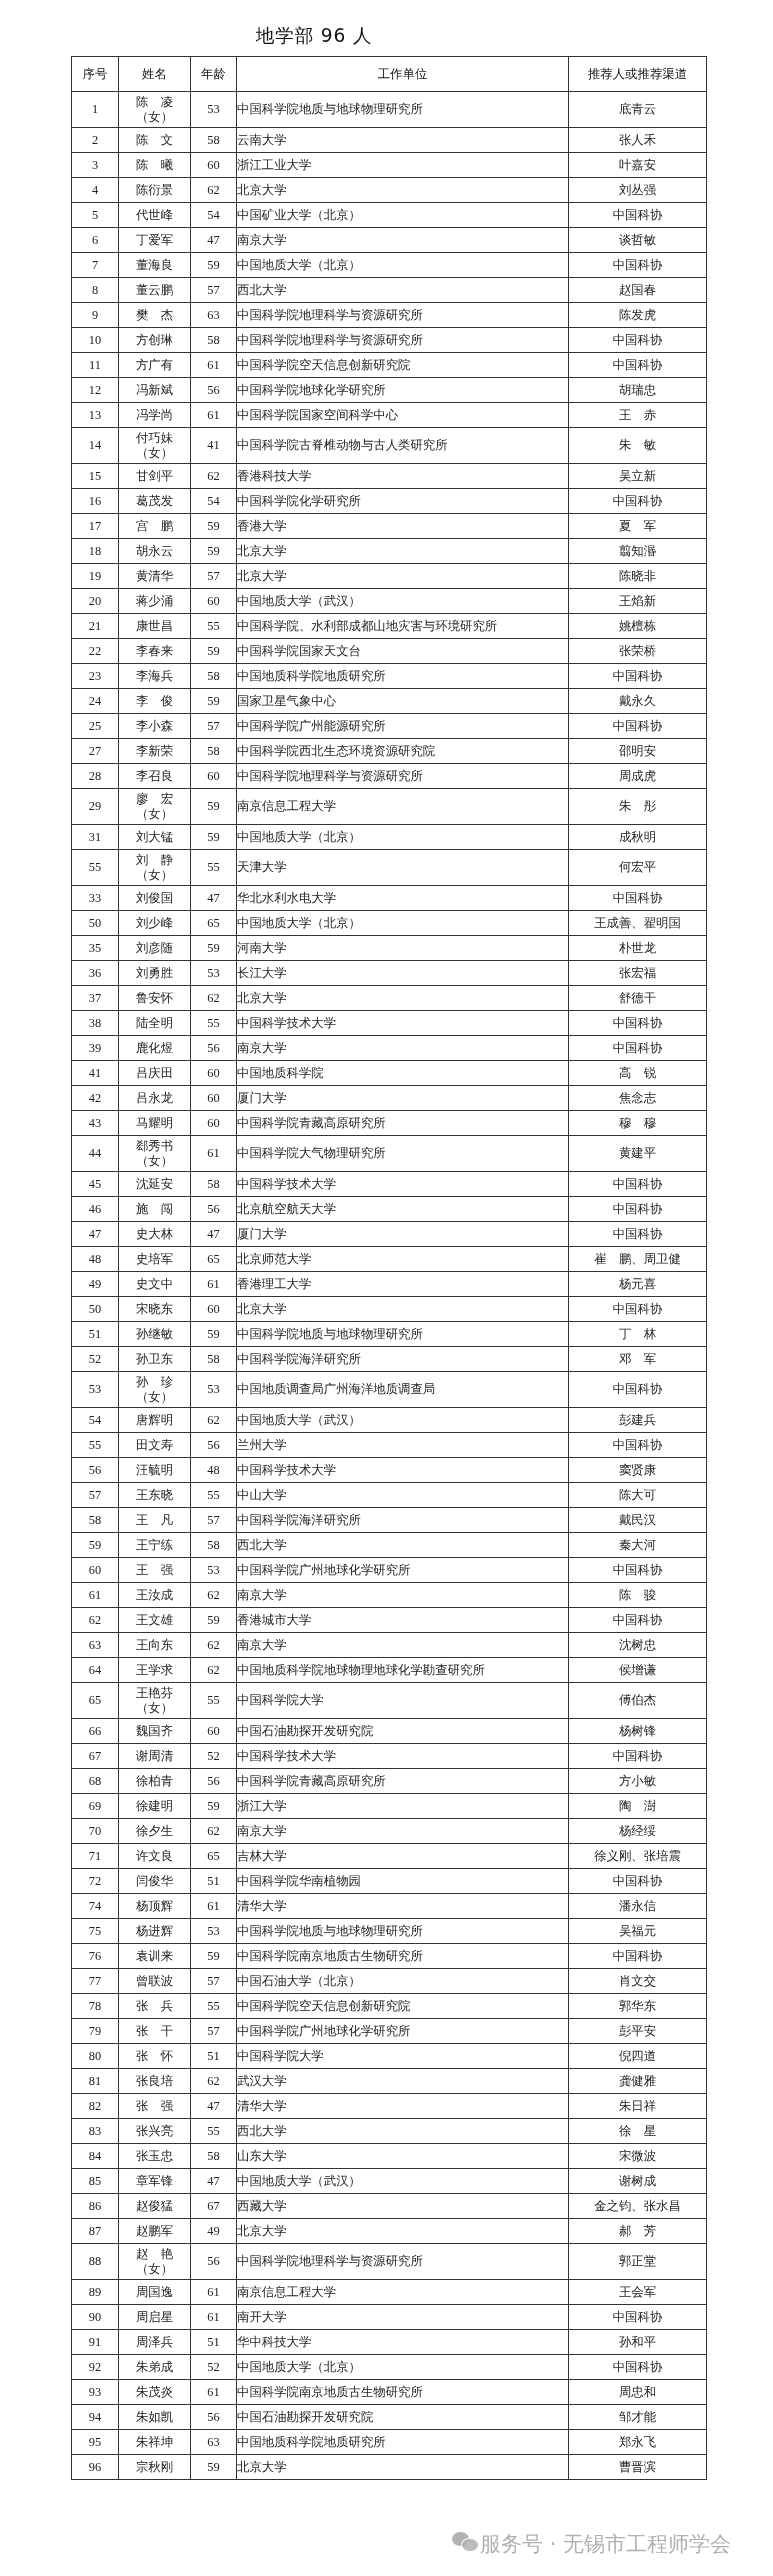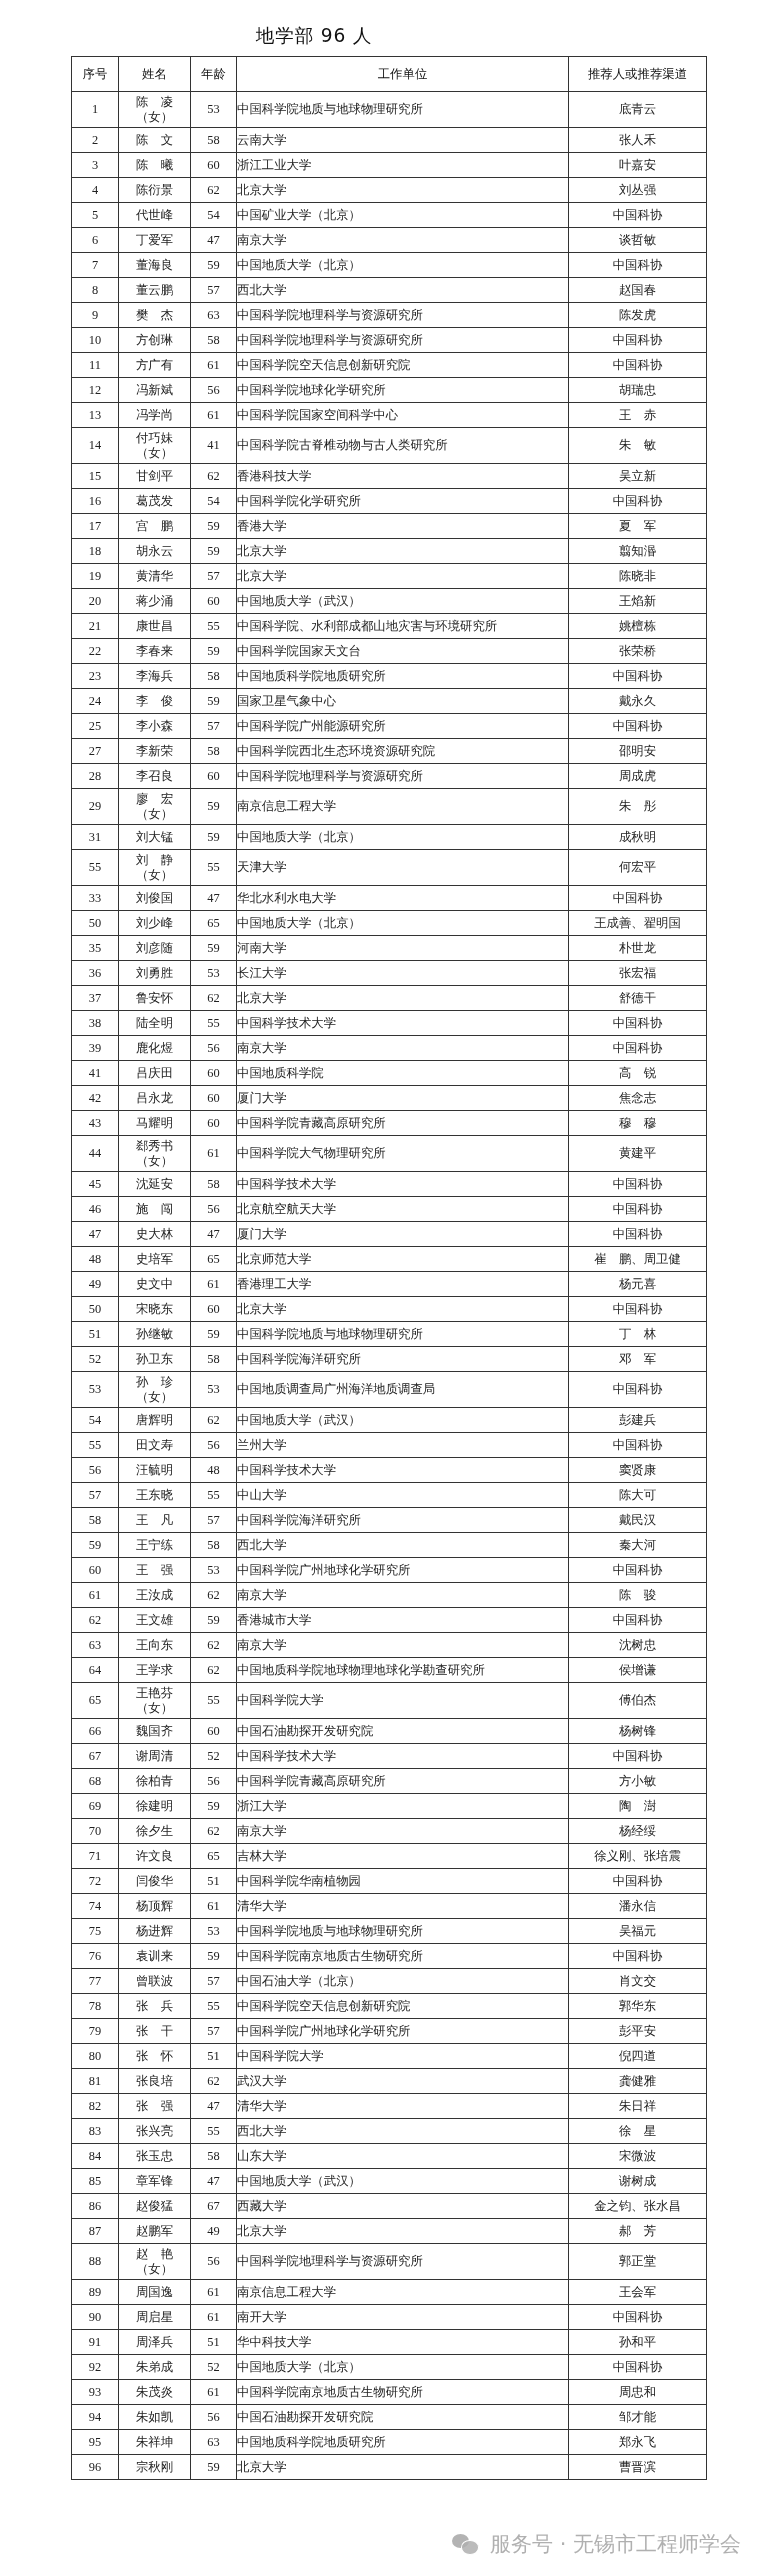--- a/index.html
+++ b/index.html
@@ -31,21 +31,21 @@
     font-family: Liberation Serif, serif; font-size: 12.4px; color: #111;
   }
   table.roster td { height: 24px; line-height: 14.7px; }
   table.roster tr.tall td { height: 35px; }
   td.idx, td.age { text-align: center; font-family: "Liberation Serif", "DejaVu Serif", serif; font-size: 13px; }
   td.name { text-align: center; white-space: pre-line; letter-spacing: 0px; }
   td.unit { text-align: left; padding-left: 6.2px; white-space: nowrap; }
   td.rec  { text-align: center; white-space: pre; }
   .watermark {
     position: absolute; left: 452px; top: 2530px; height: 28px;
-    display: flex; align-items: center; gap: 12px;
+    display: flex; gap: 2px;
     font-family: "DejaVu Sans", "Liberation Sans", sans-serif; font-size: 21px;
     color: rgba(150,150,150,0.75); pointer-events: none; white-space: nowrap;
   }
   .wm-icon { width: 26px; height: 23px; position: relative; }
   .wm-icon .b1 { position: absolute; left: 0; top: 1.5px; width: 17px; height: 14px; border-radius: 50%; background: rgba(160,160,160,0.8); }
   .wm-icon .b2 { position: absolute; left: 9.3px; top: 7.7px; width: 15.5px; height: 12.4px; border-radius: 50%; background: rgba(175,175,175,0.85); border: 0.8px solid #fff; }
 </style>
 </head>
 <body>
 

